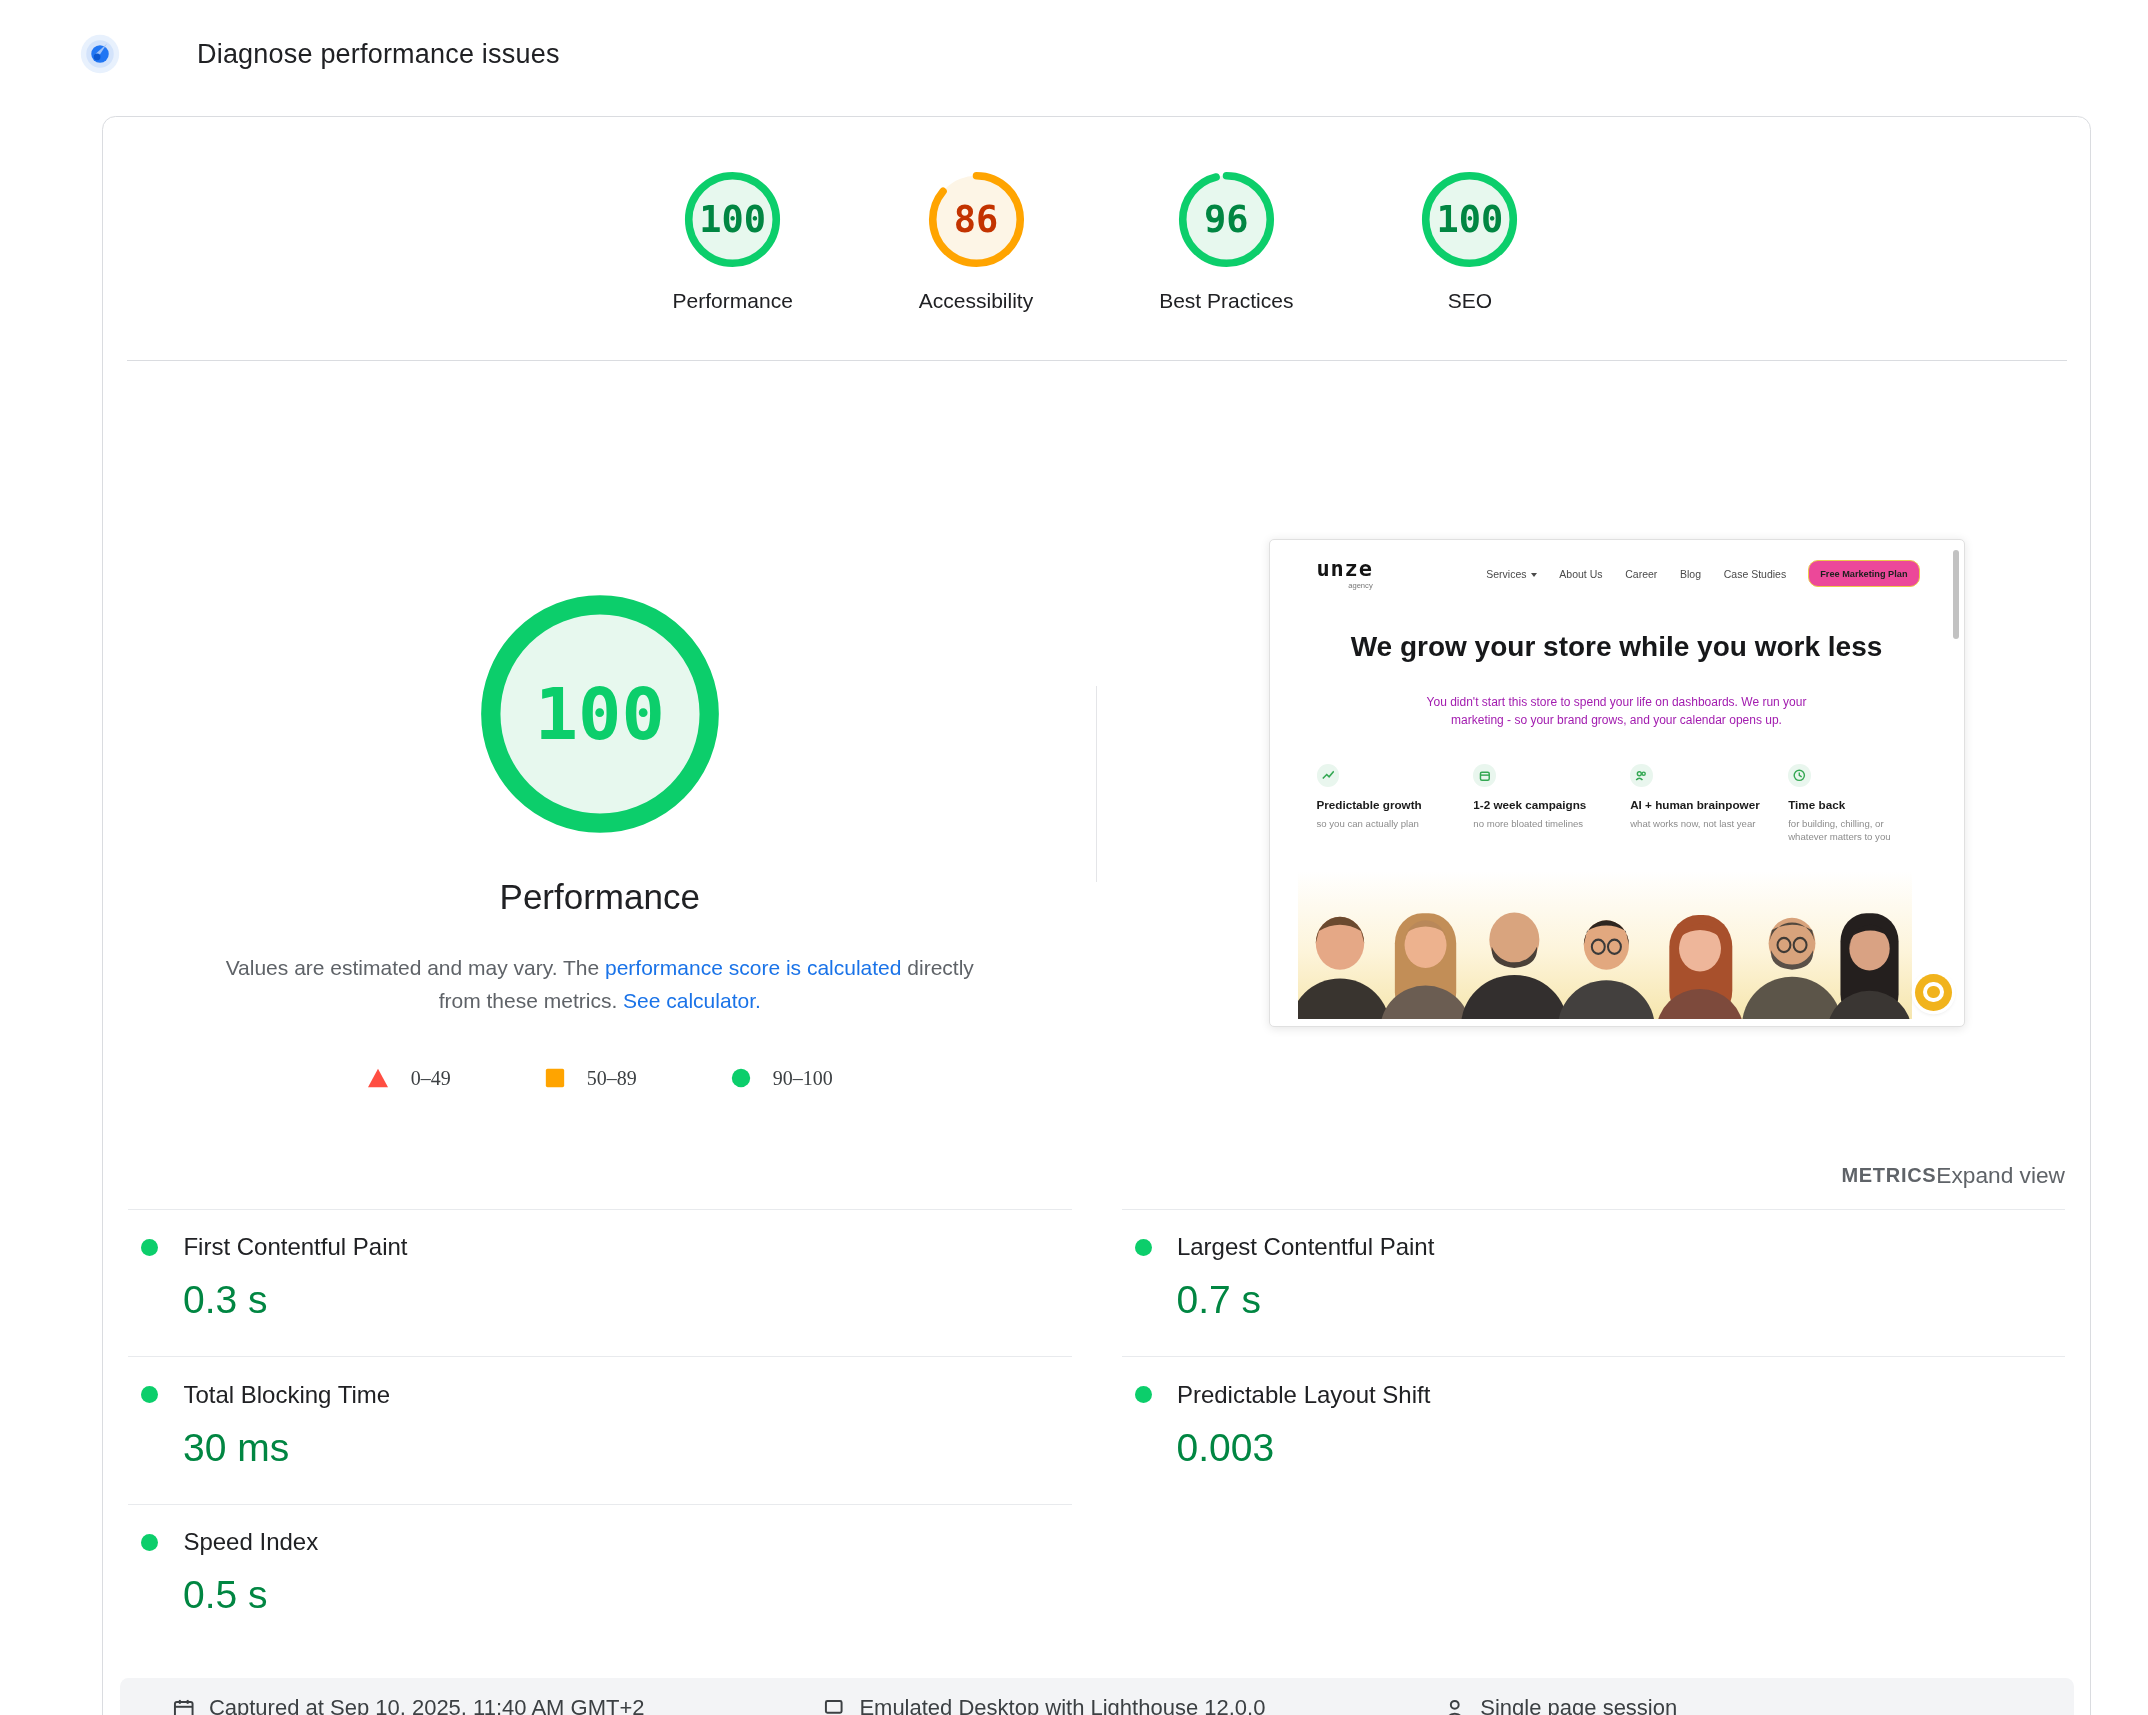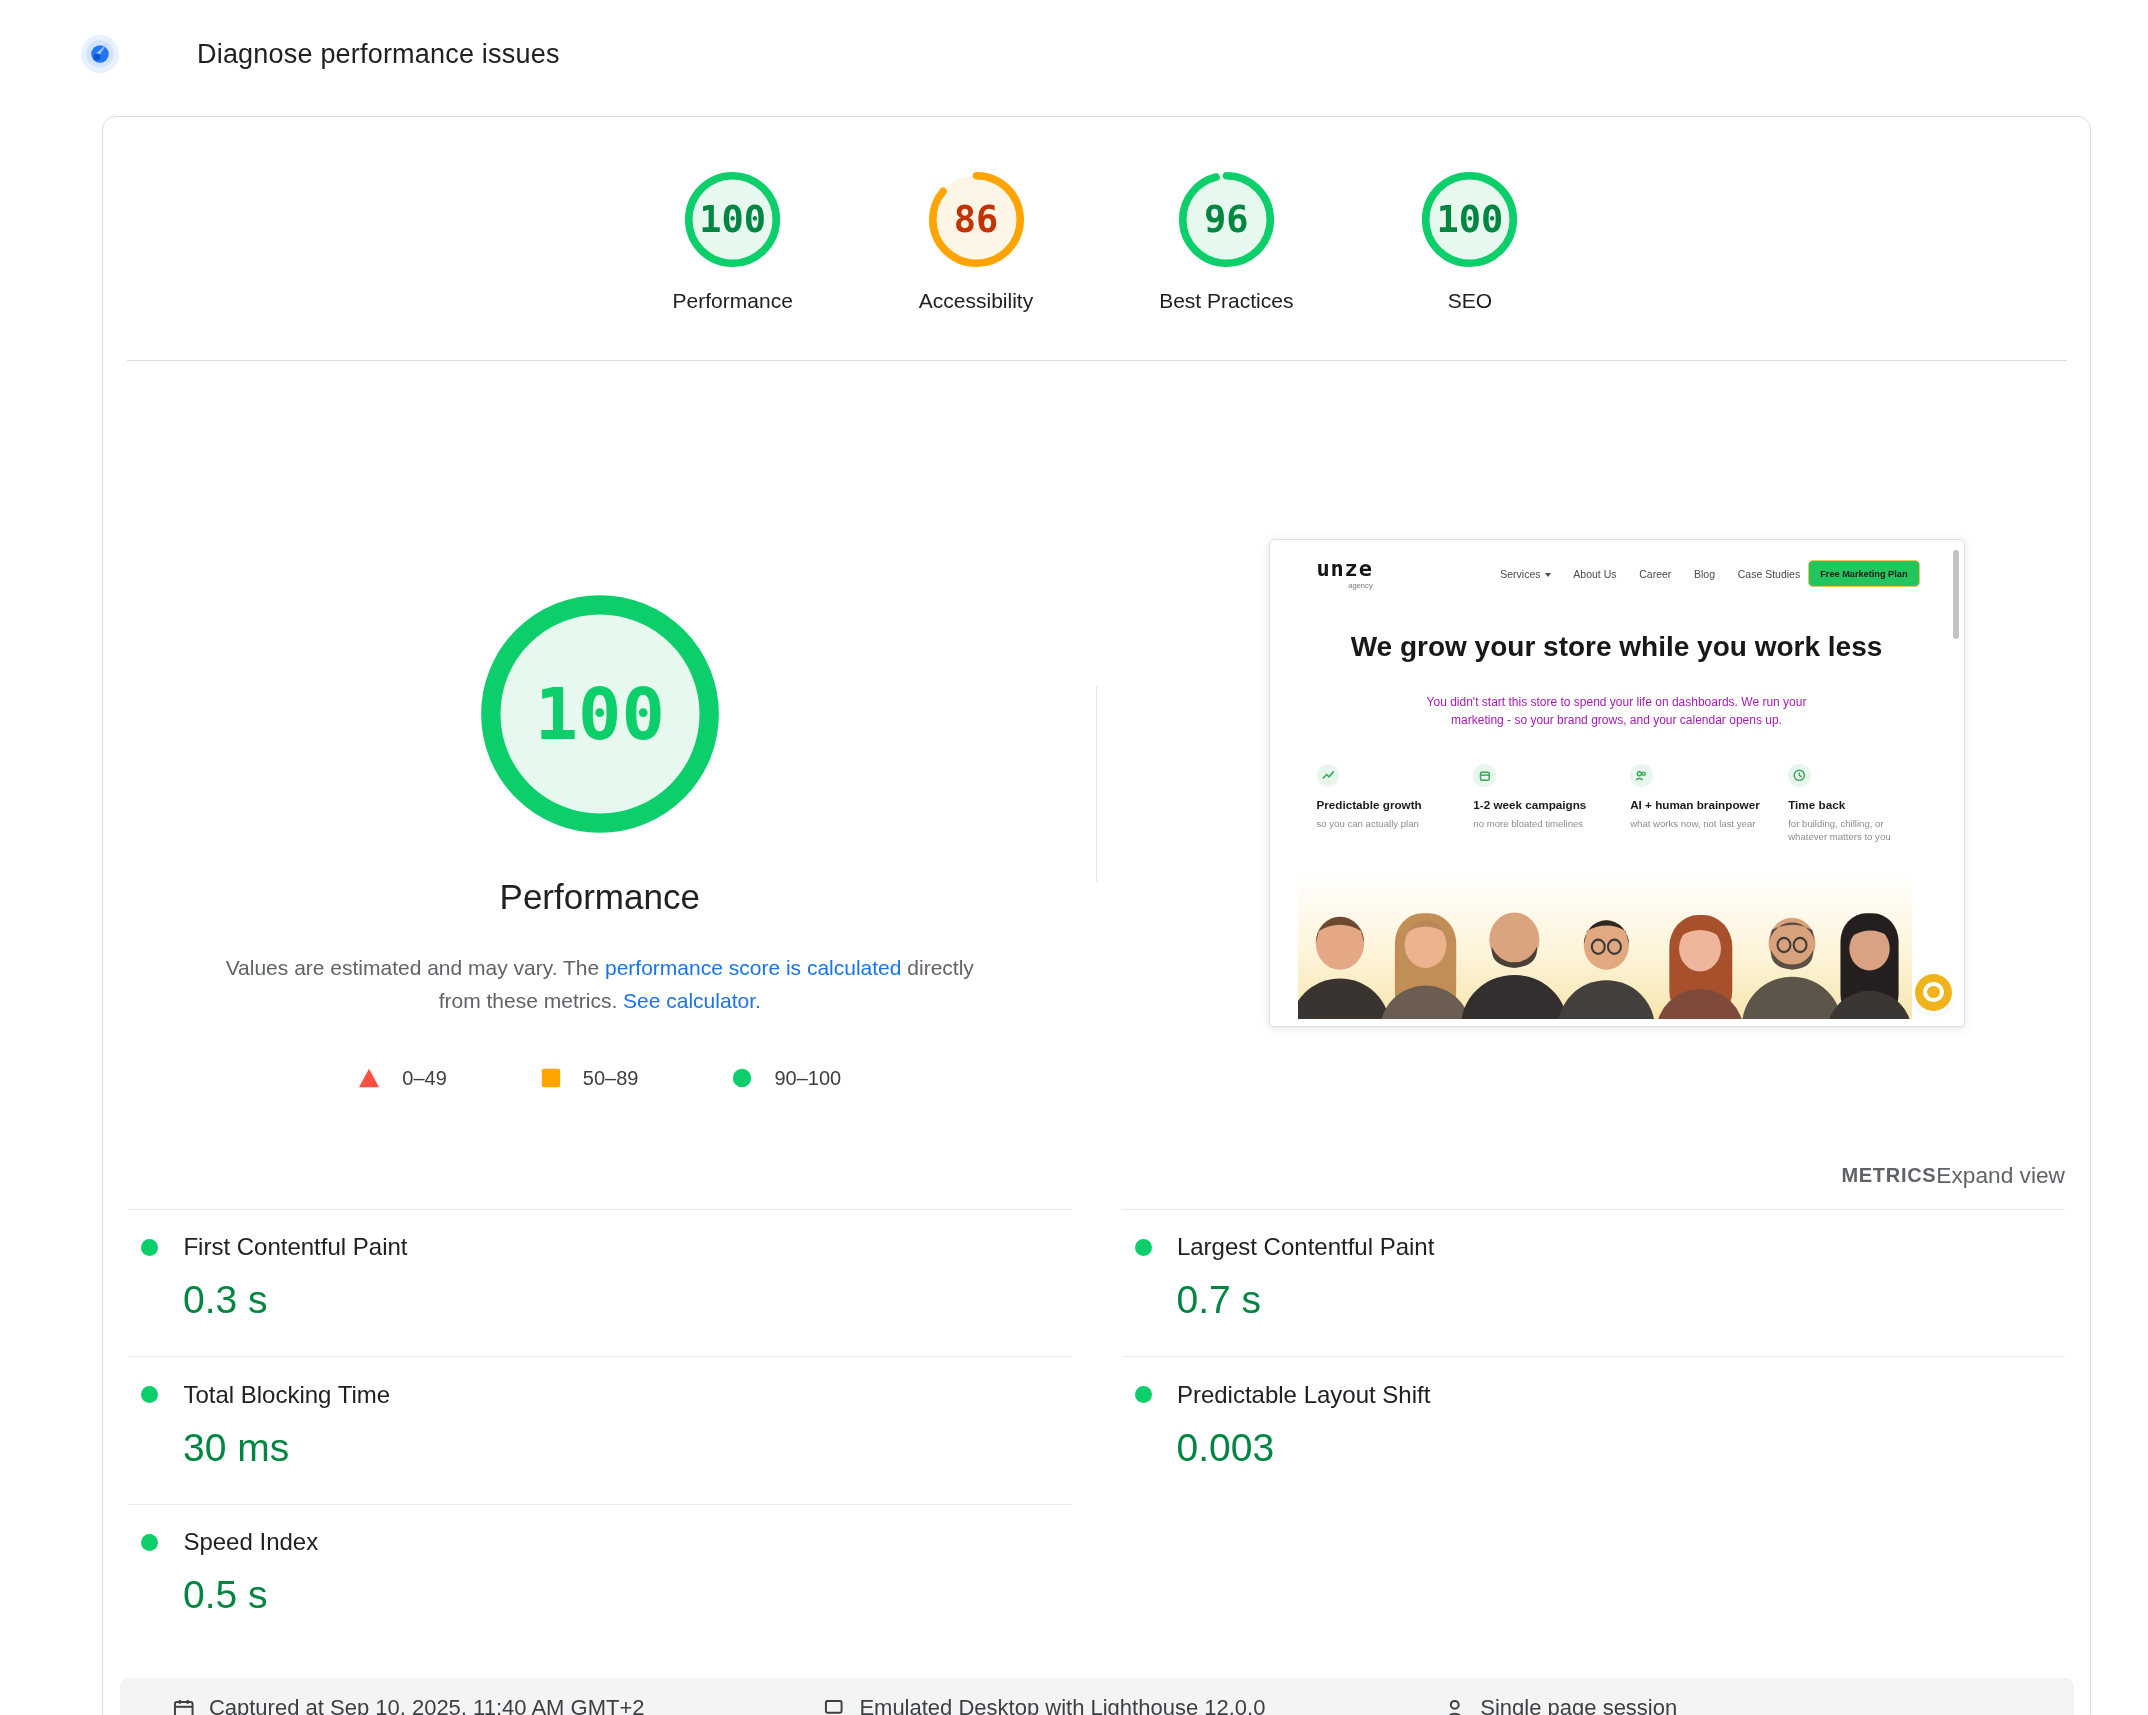--- a/index.html
+++ b/index.html
@@ -30,37 +30,37 @@
   .vdivider { position: absolute; left: calc(50% - 0.8px); top: 325px; height: 196px; width: 1.7px; background: #e4e5e8; }
 
   .left-col { display: flex; flex-direction: column; align-items: center; padding-top: 227px; }
   .big-wrap { position: relative; width: 252px; height: 252px; }
   .big-num { position: absolute; inset: 0; display: flex; align-items: center; justify-content: center;
              font-family: "DejaVu Sans Mono", monospace; font-size: 72px; font-weight: bold; }
   .big-title { margin-top: 37px; font-size: 35px; font-weight: 400; color: #202124; }
   .disclaimer { margin-top: 34px; width: 755px; text-align: center; font-size: 21px; line-height: 1.58; color: #5f6368; }
   .disclaimer a { text-decoration: none; cursor: pointer; }
   .legend { margin-top: 50px; display: flex; align-items: center; gap: 94px; font-size: 20px; color: #3c4043; }
-  .legend .li { display: flex; align-items: center; gap: 22px; }
+  .legend .li { display: flex; align-items: center; gap: 22px; font-family: Liberation Serif, serif; }
 
   .right-col { padding: 178px 0 0 172px; }
 
   
   .thumb { position: relative; width: 696px; height: 488px; background: #fff; border: 0.8px solid #e0e0e0;
            border-radius: 5px; box-shadow: 0 1.7px 10px rgba(0,0,0,.10); overflow: hidden; cursor: pointer; }
   .thumb-top { display: flex; align-items: center; padding: 18.5px 44px 0 47px; }
   .logo-block { line-height: 1; }
   .logo { font-family: "DejaVu Sans Mono", monospace; font-size: 22px; font-weight: bold; letter-spacing: 0.8px; color: #141414; }
   .logo-sub { font-size: 7.6px; color: #777; text-align: right; margin-top: 1.7px; }
   .thumb-nav { margin-left: auto; display: flex; align-items: center; gap: 22.7px; font-size: 10.5px; color: #4a4a4a; }
   .thumb-nav .nav-it { white-space: nowrap; }
   .caret { display: inline-block; width: 0; height: 0; border-left: 3.4px solid transparent; border-right: 3.4px solid transparent;
            border-top: 4.2px solid #4a4a4a; margin-left: 4.2px; vertical-align: middle; }
-  .nav-cta { margin-left: 8px; padding: 7.6px 11px; border: 1.3px solid #ecc94b; border-radius: 5px;
-             background: #22c55e; font-size: 9.2px; font-weight: bold; color: #202020; white-space: nowrap; }
+  .nav-cta { margin-left: 22px; padding: 7.6px 11px; border: 1.3px solid #ecc94b; border-radius: 10px;
+             background: #ec4899; font-size: 9.2px; font-weight: bold; color: #202020; white-space: nowrap; }
   .thumb-h1 { margin-top: 42px; text-align: center; font-size: 28px; font-weight: bold; color: #17181a; }
   .thumb-p { margin: 30px auto 0; width: 403px; text-align: center; font-size: 12px; line-height: 1.5; color: #a21caf; }
   .features { display: flex; gap: 28.5px; margin: 35px 47px 0 47px; }
   .feat { flex: 1 1 0; }
   .fi { width: 22.7px; height: 22.7px; border-radius: 50%; background: #e9f6ee; display: flex; align-items: center; justify-content: center; }
   .ft { margin-top: 11px; font-size: 11.7px; font-weight: bold; color: #1b1b1b; white-space: nowrap; }
   .fd { margin-top: 5.9px; font-size: 9.6px; line-height: 1.4; color: #8d8d8d; }
   .thumb-btn { margin: 32px auto 0; width: 180px; height: 35px; background: #f3c01c; border-radius: 3.4px;
                display: flex; align-items: center; justify-content: center; font-size: 9.6px; font-weight: bold;
                color: #242424; letter-spacing: 0.3px; }

